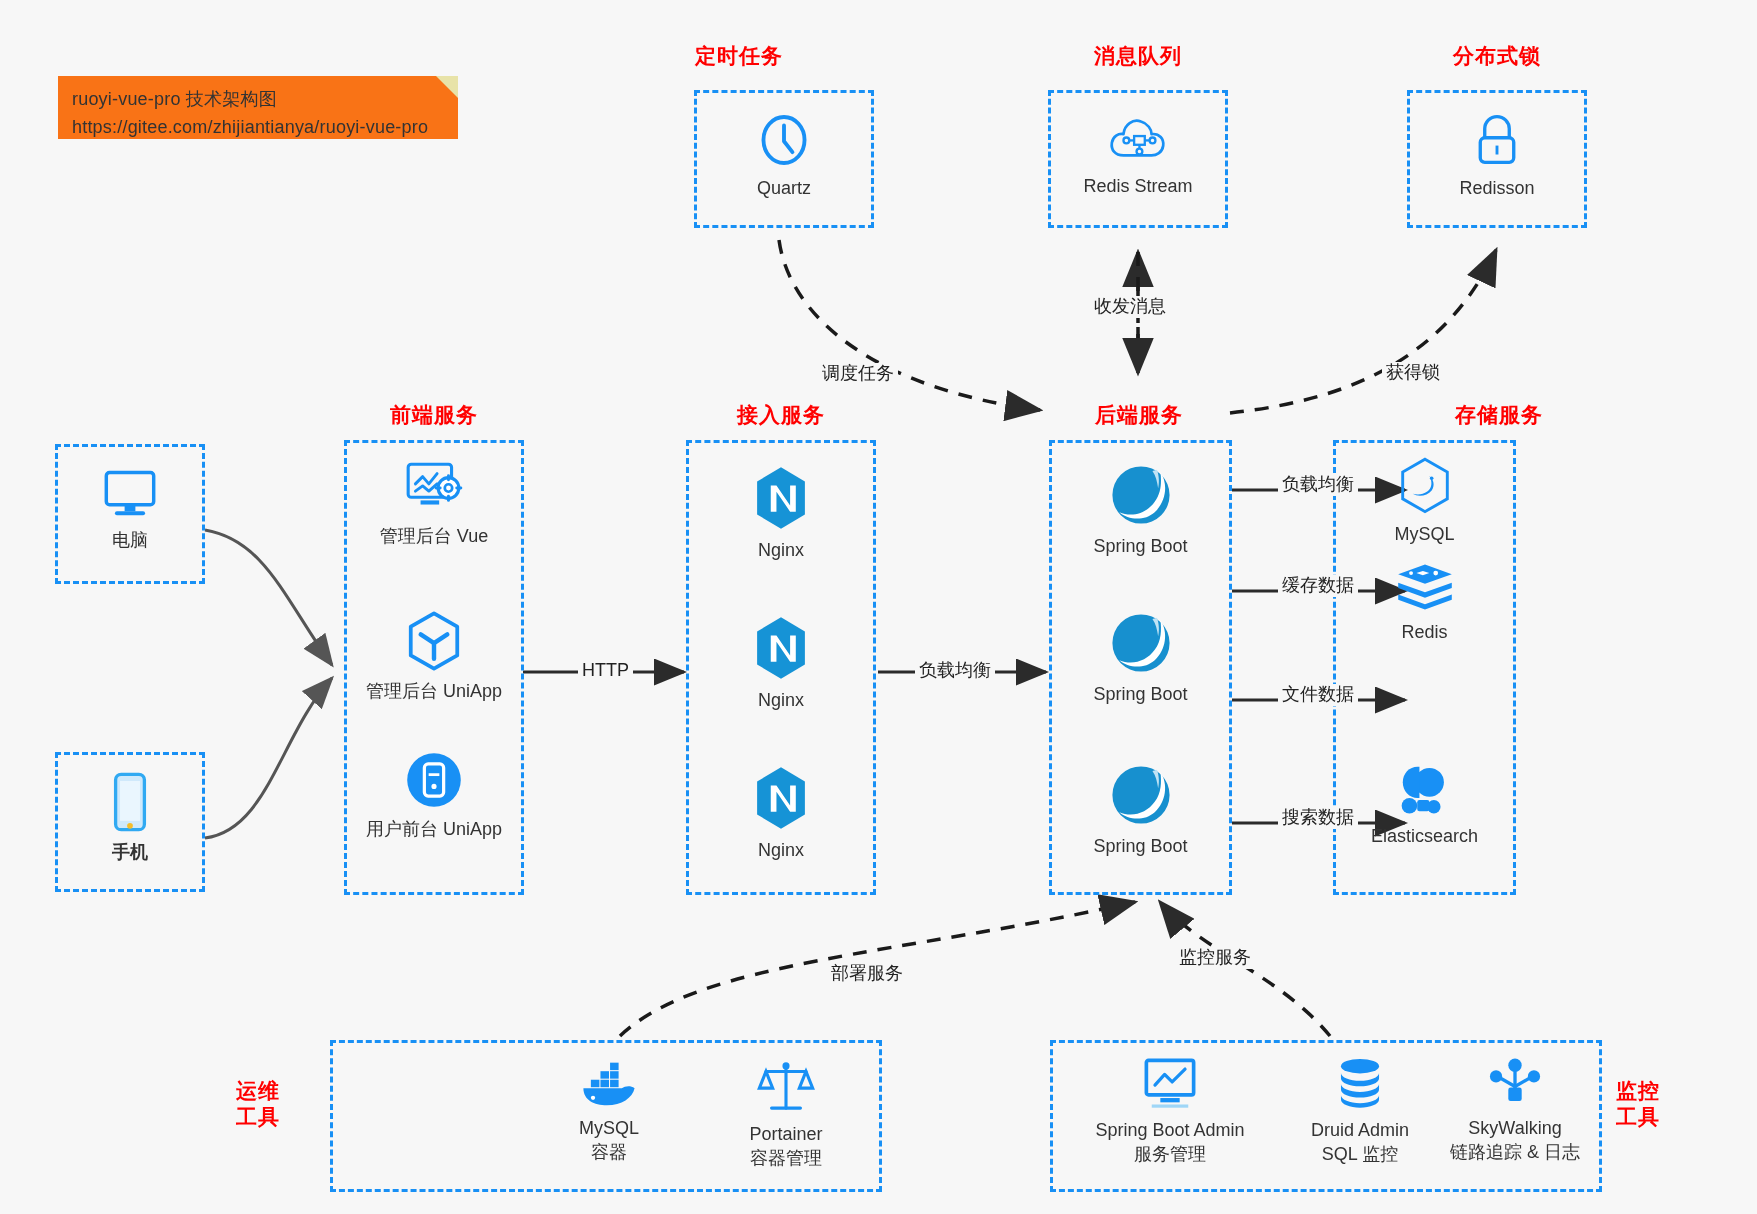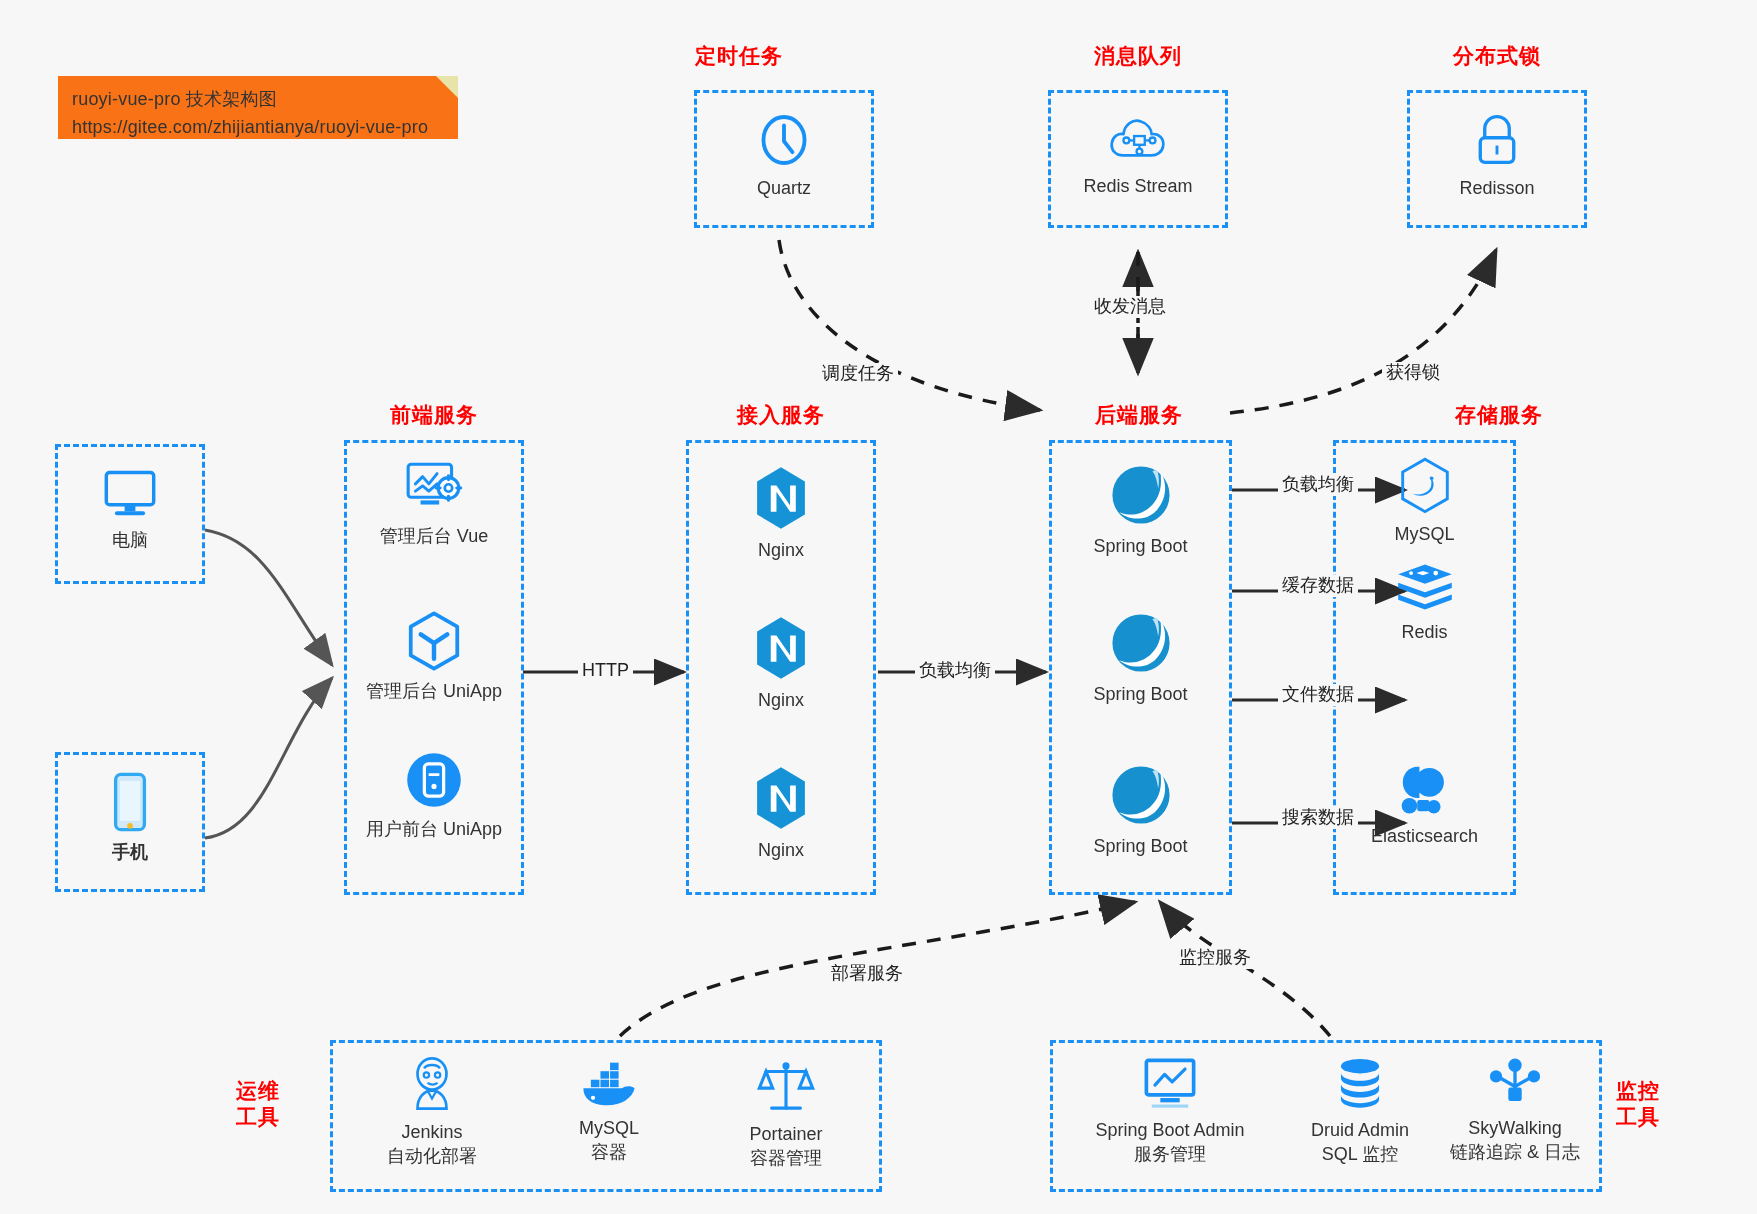--- a/index.html
+++ b/index.html
@@ -286,33 +286,20 @@
     </svg>
     <div class="cap">Elasticsearch</div>
   </div>
 </div>
 
 <div class="gtitle side" style="left:258px;top:1078px;transform:translateX(-50%);">
   <div>运维</div>
   <div>工具</div>
 </div>
 <div class="node gbox" style="left:330px;top:1040px;width:552px;height:152px;">
-  <div class="item" style="left:14px;width:170px;right:auto;top:12px;">
-    <svg class="ic" width="58" height="58" viewBox="0 0 52 52">
-      <ellipse cx="26" cy="17" rx="13" ry="14" fill="none" stroke="#1890f5" stroke-width="2.4"></ellipse>
-      <path d="M19 12 C21 8 31 8 33 12" fill="none" stroke="#1890f5" stroke-width="2.2"></path>
-      <circle cx="21" cy="18" r="2.4" fill="none" stroke="#1890f5" stroke-width="2"></circle>
-      <circle cx="31" cy="18" r="2.4" fill="none" stroke="#1890f5" stroke-width="2"></circle>
-      <path d="M22 25 C25 27 28 27 31 25" fill="none" stroke="#1890f5" stroke-width="2"></path>
-      <path d="M13 48 C13 38 19 32 26 32 C33 32 39 38 39 48 Z" fill="none" stroke="#1890f5" stroke-width="2.4"></path>
-      <path d="M22 32 L26 39 L30 32" fill="none" stroke="#1890f5" stroke-width="2"></path>
-    </svg>
-    <div class="cap">Jenkins</div>
-    <div class="cap2">自动化部署</div>
-  </div>
   <div class="item" style="left:191px;width:170px;right:auto;top:16px;">
     <svg class="ic" width="64" height="50" viewBox="0 0 60 46">
       <g fill="#1890f5">
         <rect x="13" y="19" width="8" height="7"></rect>
           <rect x="22" y="19" width="8" height="7"></rect>
         <rect x="31" y="19" width="8" height="7"></rect>
           <rect x="22" y="11" width="8" height="7"></rect>
         <rect x="31" y="11" width="8" height="7"></rect>
           <rect x="31" y="3" width="8" height="7"></rect>
       </g>

